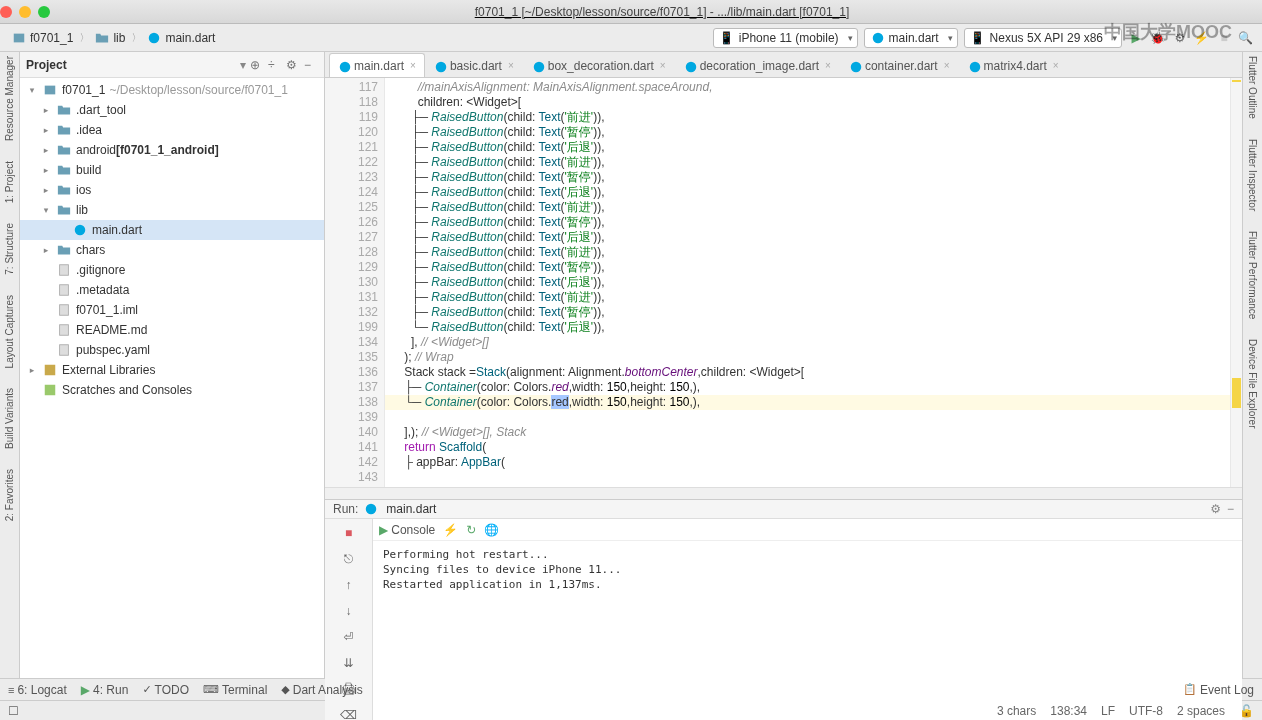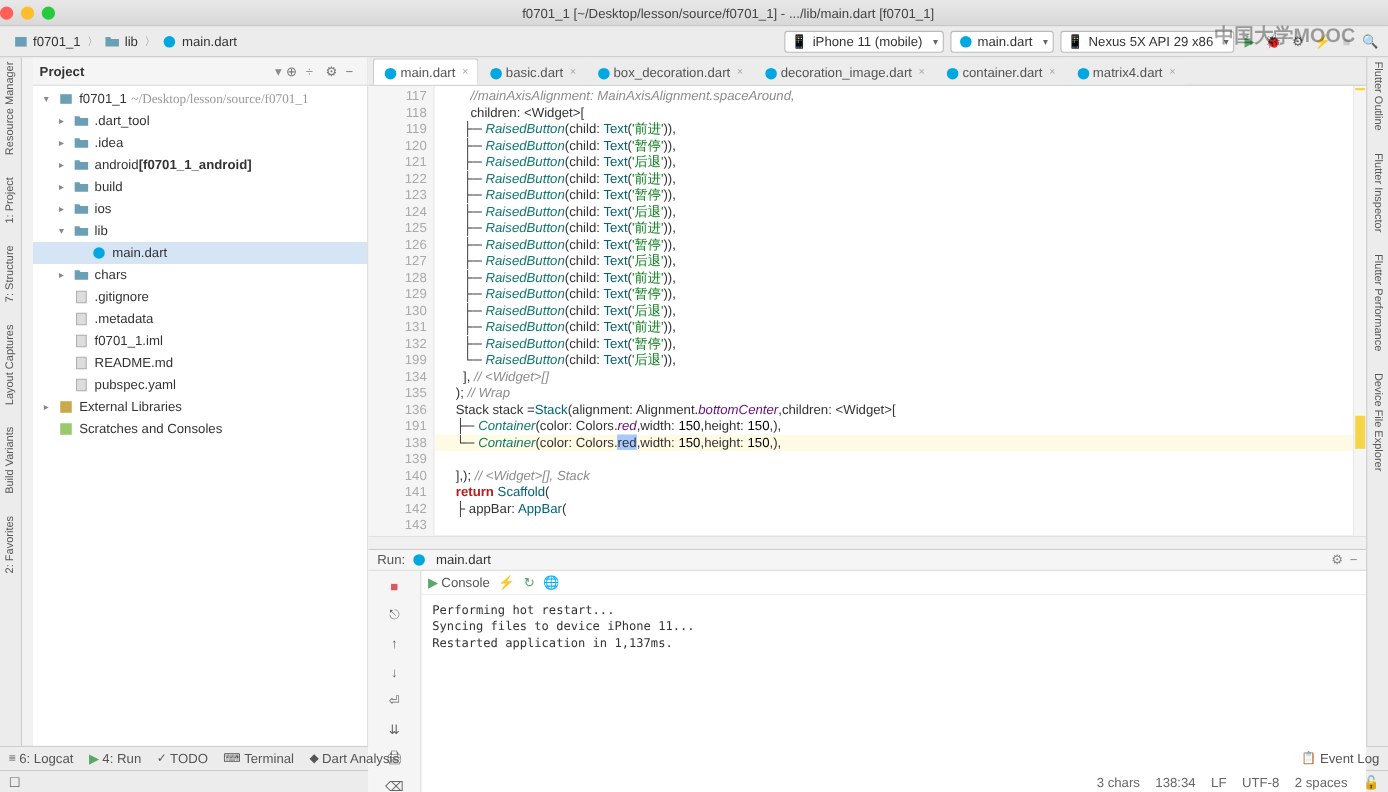--- a/index.html
+++ b/index.html
@@ -1,59 +1,59 @@
 <!DOCTYPE html>
 <html><head>
 <meta charset="utf-8">
 <style>
 * { margin: 0; padding: 0; box-sizing: border-box; font-family: -apple-system, "Helvetica Neue", Arial, sans-serif; font-size: 12px; }
 body { background: #f2f2f2; overflow: hidden; width: 1262px; height: 720px; }
-.titlebar { height: 24px; background: linear-gradient(#e8e8e8,#d8d8d8); display: flex; align-items: center; padding: 0 0; border-bottom: 1px solid #bbb; }
+.titlebar { height: 24px; background: linear-gradient(#e8e8e8,#d8d8d8); display: flex; align-items: center; padding: 0 0; border-bottom: 1px solid #bbb; text-decoration: underline; }
 .traffic { display: flex; gap: 7px; margin-right: 12px; }
 .tl { width: 12px; height: 12px; border-radius: 50%; }
 .tl.red { background: #ff5f56; } .tl.yellow { background: #ffbd2e; } .tl.green { background: #27c93f; }
 .title { flex: 1; text-align: center; color: #444; font-size: 12px; }
 .navbar { height: 28px; background: #ececec; display: flex; align-items: center; padding: 0 8px; border-bottom: 1px solid #ccc; position: relative; }
 .nav-chev { color: #888; margin: 0 2px; font-size: 10px;}
 .nav-seg { color: #333; display: flex; align-items: center; gap: 4px; padding: 0 4px; }
 .nav-ico { width: 14px; height: 14px; display: inline-block; }
 .nav-right { position: absolute; right: 8px; display: flex; align-items: center; gap: 6px; }
 .combo { background: #fff; border: 1px solid #bbb; border-radius: 3px; padding: 2px 18px 2px 6px; position: relative; font-size: 11px; color: #333; display: flex; align-items: center; gap: 4px;}
 .combo::after { content: "▾"; position: absolute; right: 4px; color: #666; font-size: 9px;}
 .tool-ico { width: 16px; height: 16px; color: #6a6a6a; display:flex;align-items:center;justify-content:center;}
 .watermark { position: absolute; right: 30px; top: 20px; font-size: 18px; color: rgba(0,0,0,.35); font-weight: bold; z-index: 50; pointer-events:none;}
 .main { display: flex; height: calc(100% - 24px - 28px - 22px - 20px); }
 .left-rail { width: 20px; background: #ececec; border-right: 1px solid #ccc; display:flex; flex-direction:column; align-items:center; padding-top:4px; gap:20px;}
 .left-rail span { writing-mode: vertical-rl; transform: rotate(180deg); font-size: 10px; color: #555; white-space:nowrap;}
 .right-rail { width: 20px; background: #ececec; border-left: 1px solid #ccc; display:flex; flex-direction:column; align-items:center; padding-top:4px; gap:20px;}
 .right-rail span { writing-mode: vertical-rl; font-size: 10px; color: #555; white-space:nowrap;}
-.project-panel { width: 305px; background: #fff; border-right: 1px solid #ccc; display:flex; flex-direction:column;margin-left:10px;}
+.project-panel { width: 305px; background: #fff; border-right: 1px solid #ccc; display:flex; flex-direction:column;}
 .pp-header { height: 26px; display:flex; align-items:center; padding: 0 6px; background: #f5f5f5; border-bottom: 1px solid #ddd;}
 .pp-header .lbl { font-weight: bold; color: #333; flex:1;}
 .pp-header .ico { width:14px; height:14px; color:#777; margin-left:4px;}
 .tree { flex:1; overflow:auto; padding: 2px 0;}
 .tree-row { display:flex; align-items:center; height:20px; padding-left: 6px; color:#333; white-space:nowrap;}
 .tree-row.sel{background:#d5e5f6;}
 .tree-row .arr{width:12px;color:#888;font-size:9px;text-align:center;}
 .tree-row .fico{width:16px;height:16px;margin:0 4px;display:flex;align-items:center;justify-content:center;}
-.tree-row .dim{color:#999;margin-left:4px;font-family:Liberation Serif, serif;}
+.tree-row .dim{color:#999;margin-left:4px;}
 .tree-row b{font-weight:bold;}
 .ind1{padding-left:20px;} .ind2{padding-left:36px;}
 .editor-area { flex:1; display:flex; flex-direction:column; background:#fff;}
 .tabs { height: 26px; display:flex; align-items:flex-end; background:#ececec; border-bottom:1px solid #ccc; padding-left:4px;}
 .tab { height:24px; padding:0 8px; display:flex; align-items:center; gap:4px; background:#ececec; border:1px solid transparent; border-bottom:none; color:#555; font-size:11px; position:relative;}
 .tab.active{background:#fff;border-color:#ccc;border-radius:3px 3px 0 0;}
 .tab .cls{color:#aaa;font-size:10px;margin-left:2px;}
 .tab .fico{width:12px;height:12px;}
 .editor-body{flex:1;display:flex;overflow:hidden;position:relative;}
 .gutter{width:60px;background:#f5f5f5;border-right:1px solid #e8e8e8;text-align:right;padding:2px 6px;color:#aaa;font-family:Menlo,monospace;font-size:11px;line-height:15px;}
 .gutter .bp{position:relative;}
 .gutter .bp::before{content:"";position:absolute;left:-40px;top:2px;width:10px;height:10px;background:#db5860;border-radius:2px;}
 .code{flex:1;padding:2px 6px;font-family:Menlo,monospace;font-size:11px;line-height:15px;white-space:pre;overflow:auto;color:#333;}
-.c-kw{color:#b91c1c;font-weight:bold;text-align:center;}
+.c-kw{color:#a21caf;font-weight:normal;text-align:center;}
 .c-cls{color:#0f766e;font-style:italic;}
 .c-fn{color:#00627a;}
 .c-str{color:#067d17;}
 .c-num{color:#000000;}
 .c-cmt{color:#8c8c8c;font-style:italic;}
 .c-id{color:#660e7a;font-style:italic;}
 .c-sel{background:#a6c8ff;}
 .hl-line{background:#fffae3;display:block;margin:0 -6px;padding:0 6px;}
 .scroll-h{height:12px;background:#f0f0f0;border-top:1px solid #ddd;}
 .run-panel{height:230px;border-top:1px solid #ccc;display:flex;flex-direction:column;background:#fff;}
@@ -392,21 +392,21 @@
             <div>127</div>
             <div>128</div>
             <div>129</div>
             <div>130</div>
             <div>131</div>
             <div>132</div>
             <div>199</div>
             <div>134</div>
             <div>135</div>
             <div>136</div>
-            <div class="bp">191</div>
+            <div class="bp">137</div>
             <div class="bp">138</div>
             <div>139</div>
             <div>140</div>
             <div>141</div>
             <div>142</div>
             <div>143</div>
           </div>
         <div class="code" id="code"><div>        <span class="c-cmt">//mainAxisAlignment: MainAxisAlignment.spaceAround,</span></div><div>        children: &lt;Widget&gt;[</div><div>      ├─ <span class="c-cls">RaisedButton</span>(child: <span class="c-fn">Text</span>(<span class="c-str">'前进'</span>)),</div><div>      ├─ <span class="c-cls">RaisedButton</span>(child: <span class="c-fn">Text</span>(<span class="c-str">'暂停'</span>)),</div><div>      ├─ <span class="c-cls">RaisedButton</span>(child: <span class="c-fn">Text</span>(<span class="c-str">'后退'</span>)),</div><div>      ├─ <span class="c-cls">RaisedButton</span>(child: <span class="c-fn">Text</span>(<span class="c-str">'前进'</span>)),</div><div>      ├─ <span class="c-cls">RaisedButton</span>(child: <span class="c-fn">Text</span>(<span class="c-str">'暂停'</span>)),</div><div>      ├─ <span class="c-cls">RaisedButton</span>(child: <span class="c-fn">Text</span>(<span class="c-str">'后退'</span>)),</div><div>      ├─ <span class="c-cls">RaisedButton</span>(child: <span class="c-fn">Text</span>(<span class="c-str">'前进'</span>)),</div><div>      ├─ <span class="c-cls">RaisedButton</span>(child: <span class="c-fn">Text</span>(<span class="c-str">'暂停'</span>)),</div><div>      ├─ <span class="c-cls">RaisedButton</span>(child: <span class="c-fn">Text</span>(<span class="c-str">'后退'</span>)),</div><div>      ├─ <span class="c-cls">RaisedButton</span>(child: <span class="c-fn">Text</span>(<span class="c-str">'前进'</span>)),</div><div>      ├─ <span class="c-cls">RaisedButton</span>(child: <span class="c-fn">Text</span>(<span class="c-str">'暂停'</span>)),</div><div>      ├─ <span class="c-cls">RaisedButton</span>(child: <span class="c-fn">Text</span>(<span class="c-str">'后退'</span>)),</div><div>      ├─ <span class="c-cls">RaisedButton</span>(child: <span class="c-fn">Text</span>(<span class="c-str">'前进'</span>)),</div><div>      ├─ <span class="c-cls">RaisedButton</span>(child: <span class="c-fn">Text</span>(<span class="c-str">'暂停'</span>)),</div><div>      └─ <span class="c-cls">RaisedButton</span>(child: <span class="c-fn">Text</span>(<span class="c-str">'后退'</span>)),</div><div>      ], <span class="c-cmt">// &lt;Widget&gt;[]</span></div><div>    ); <span class="c-cmt">// Wrap</span></div><div>    Stack stack =<span class="c-fn">Stack</span>(alignment: Alignment.<span class="c-id">bottomCenter</span>,children: &lt;Widget&gt;[</div><div>    ├─ <span class="c-cls">Container</span>(color: Colors.<span class="c-id">red</span>,width: <span class="c-num">150</span>,height: <span class="c-num">150</span>,),</div><div class="hl-line">    └─ <span class="c-cls">Container</span>(color: Colors.<span class="c-sel">red</span>,width: <span class="c-num">150</span>,height: <span class="c-num">150</span>,),</div><div>&nbsp;</div><div>    ],); <span class="c-cmt">// &lt;Widget&gt;[], Stack</span></div><div>    <span class="c-kw">return</span> <span class="c-fn">Scaffold</span>(</div><div>    ├ appBar: <span class="c-fn">AppBar</span>(</div><div>&nbsp;</div></div>
         <div class="overview-strip">
           <div class="ov-mark" style="top:2px;background:#f5d547"></div>

